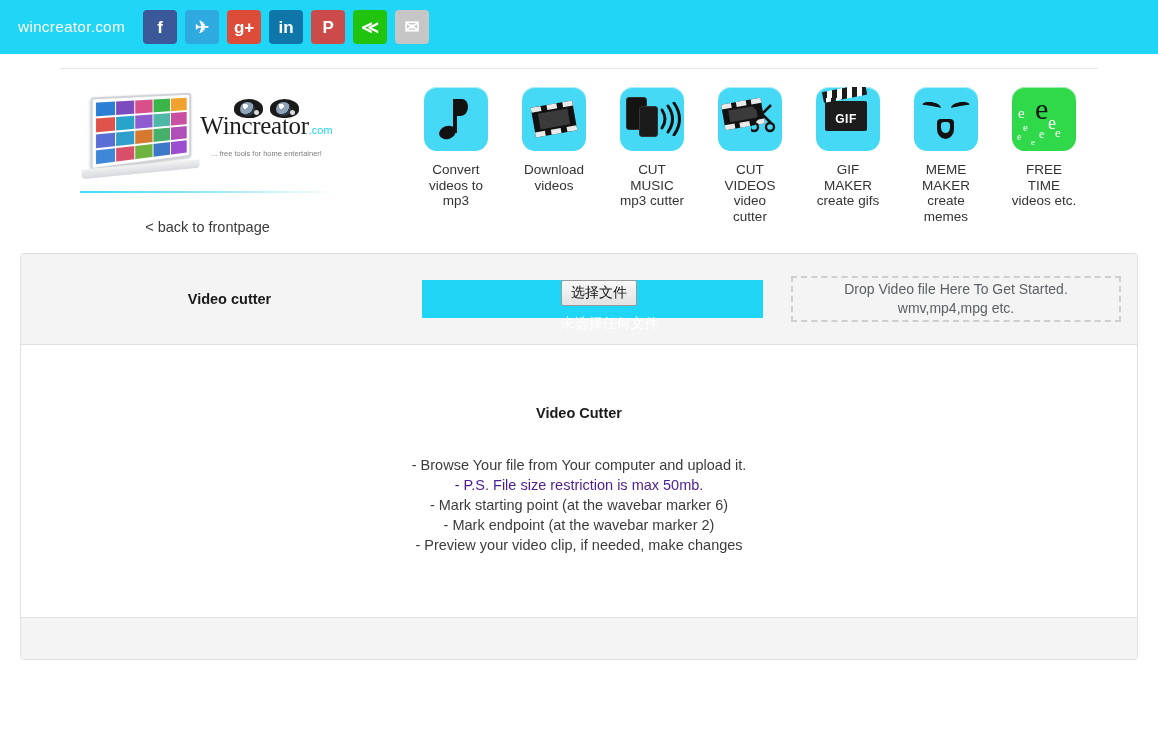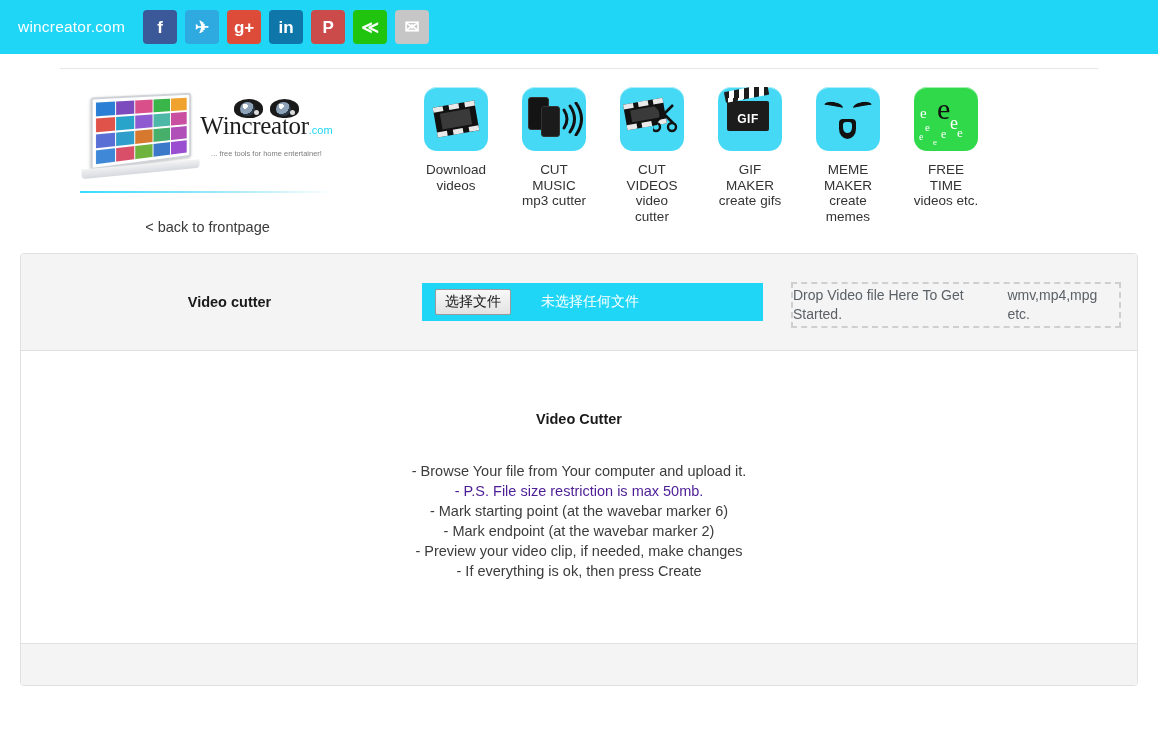--- a/index.html
+++ b/index.html
@@ -313,20 +313,21 @@
   }
   .file-wrap {
     width: 341px;
     height: 38px;
     background: #1fd6f7;
     display: flex;
     align-items: center;
     padding-left: 13px;
     gap: 9px;
     cursor: pointer;
+    flex-direction: column;
   }
   .file-btn {
     background: linear-gradient(#f8f8f8, #e3e3e3);
     border: 1px solid #9a9a9a;
     border-radius: 2px;
     padding: 3px 9px;
     font-size: 14px;
     color: #111;
     cursor: pointer;
   }
@@ -334,28 +335,27 @@
     color: #ffffff;
     font-size: 14px;
     margin-left: 21px;
   }
   .dropzone {
     flex: 1;
     margin-left: 28px;
     height: 46px;
     border: 2px dashed #cfcfcf;
     display: flex;
-    flex-direction: row;
+    flex-direction: column;
     align-items: center;
     justify-content: center;
     color: #5b6166;
     font-size: 14px;
     line-height: 19px;
     cursor: pointer;
-    margin-top: 6px;
   }
 
   .panel-body {
     padding: 60px 0 42px 0;
     text-align: center;
   }
   .body-title {
     font-size: 14.5px;
     font-weight: bold;
     color: #1a1a1a;
@@ -435,20 +435,30 @@
         <div class="tagline">... free tools for home entertainer!</div>
       </div>
     </div>
     <div class="logo-underline"></div>
     <div class="backlink">&lt; back to frontpage</div>
   </div>
 
   <div class="tools" id="tools">
       <div class="tool">
         <div class="tile">
+          <div class="note">
+            <div class="note-stem"></div>
+            <div class="note-flag"></div>
+            <div class="note-head"></div>
+          </div>
+        </div>
+        <div class="tool-label">Convert<br>videos to<br>mp3</div>
+      </div>
+      <div class="tool">
+        <div class="tile">
           <div class="film"></div>
         </div>
         <div class="tool-label">Download<br>videos</div>
       </div>
       <div class="tool">
         <div class="tile">
           <div style="position:relative;width:52px;height:44px">
             <div class="phone" style="left:0;top:0;width:21px;height:33px"></div>
             <div class="phone" style="left:13px;top:9px;width:19px;height:31px;background:#1b1b1b"></div>
             <svg width="22" height="34" style="position:absolute;left:33px;top:5px" viewBox="0 0 22 34">
@@ -529,19 +539,18 @@
   </div>
 
   <div class="panel-body">
     <div class="body-title">Video Cutter</div>
     <div id="instructions">
         <div class="line">- Browse Your file from Your computer and upload it.</div>
         <div class="line red">- P.S. File size restriction is max 50mb.</div>
         <div class="line">- Mark starting point (at the wavebar marker 6)</div>
         <div class="line">- Mark endpoint (at the wavebar marker 2)</div>
         <div class="line">- Preview your video clip, if needed, make changes</div>
-        <div class="line">- If everything is ok, then press Create</div>
         <div class="spacer"></div>
       </div>
   </div>
 
   <div class="panel-foot"></div>
 </div>
 
 </body></html>

